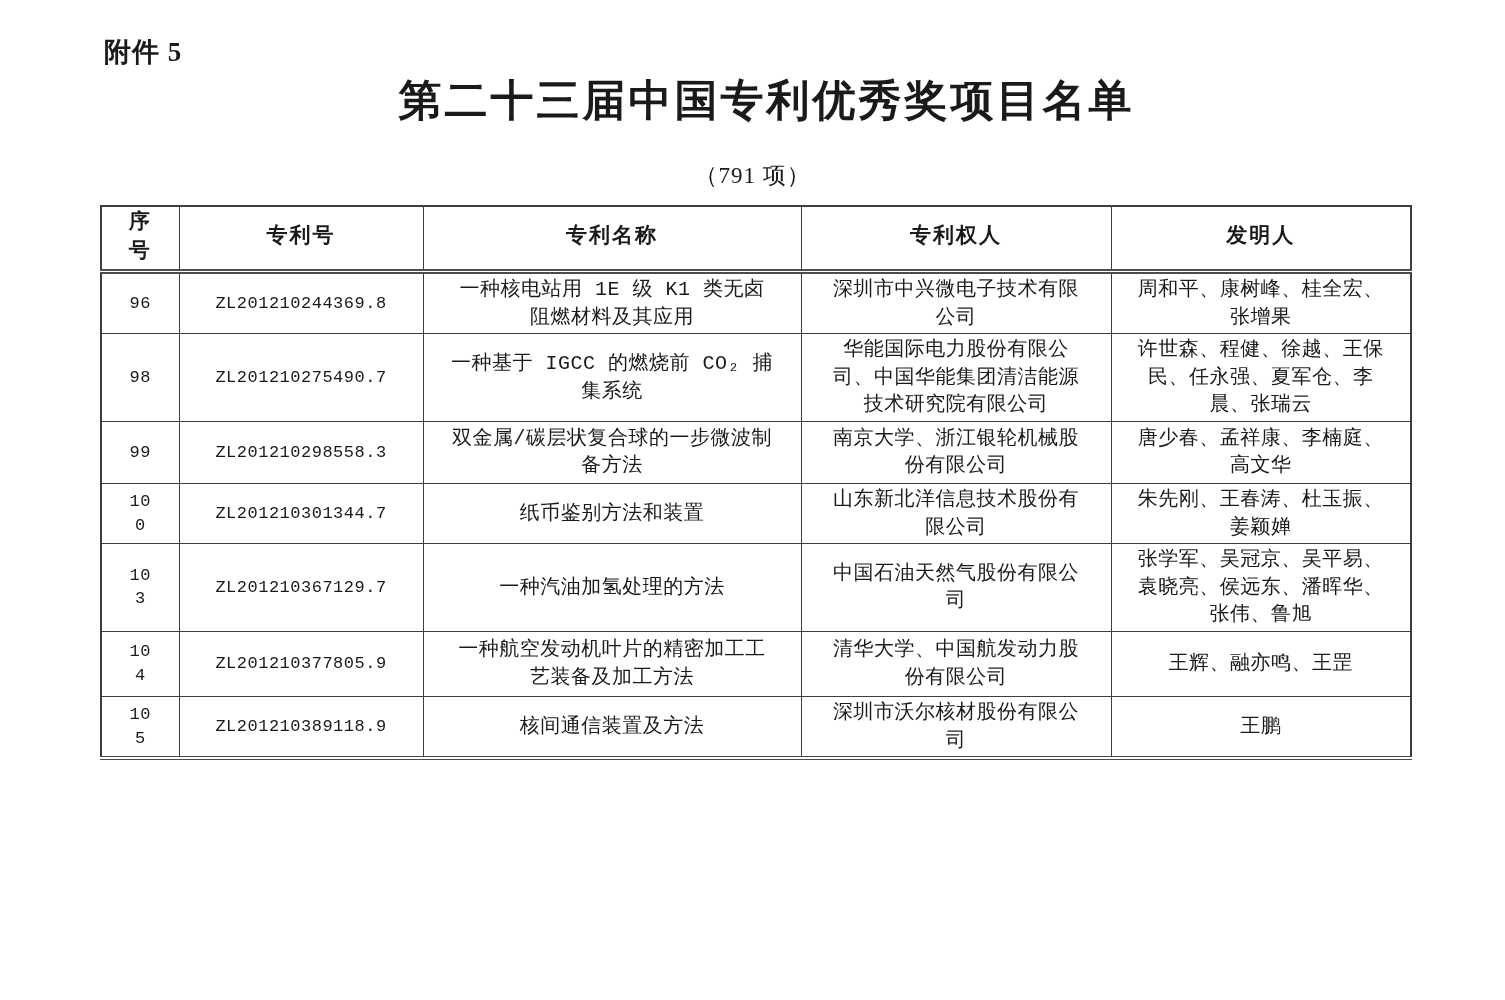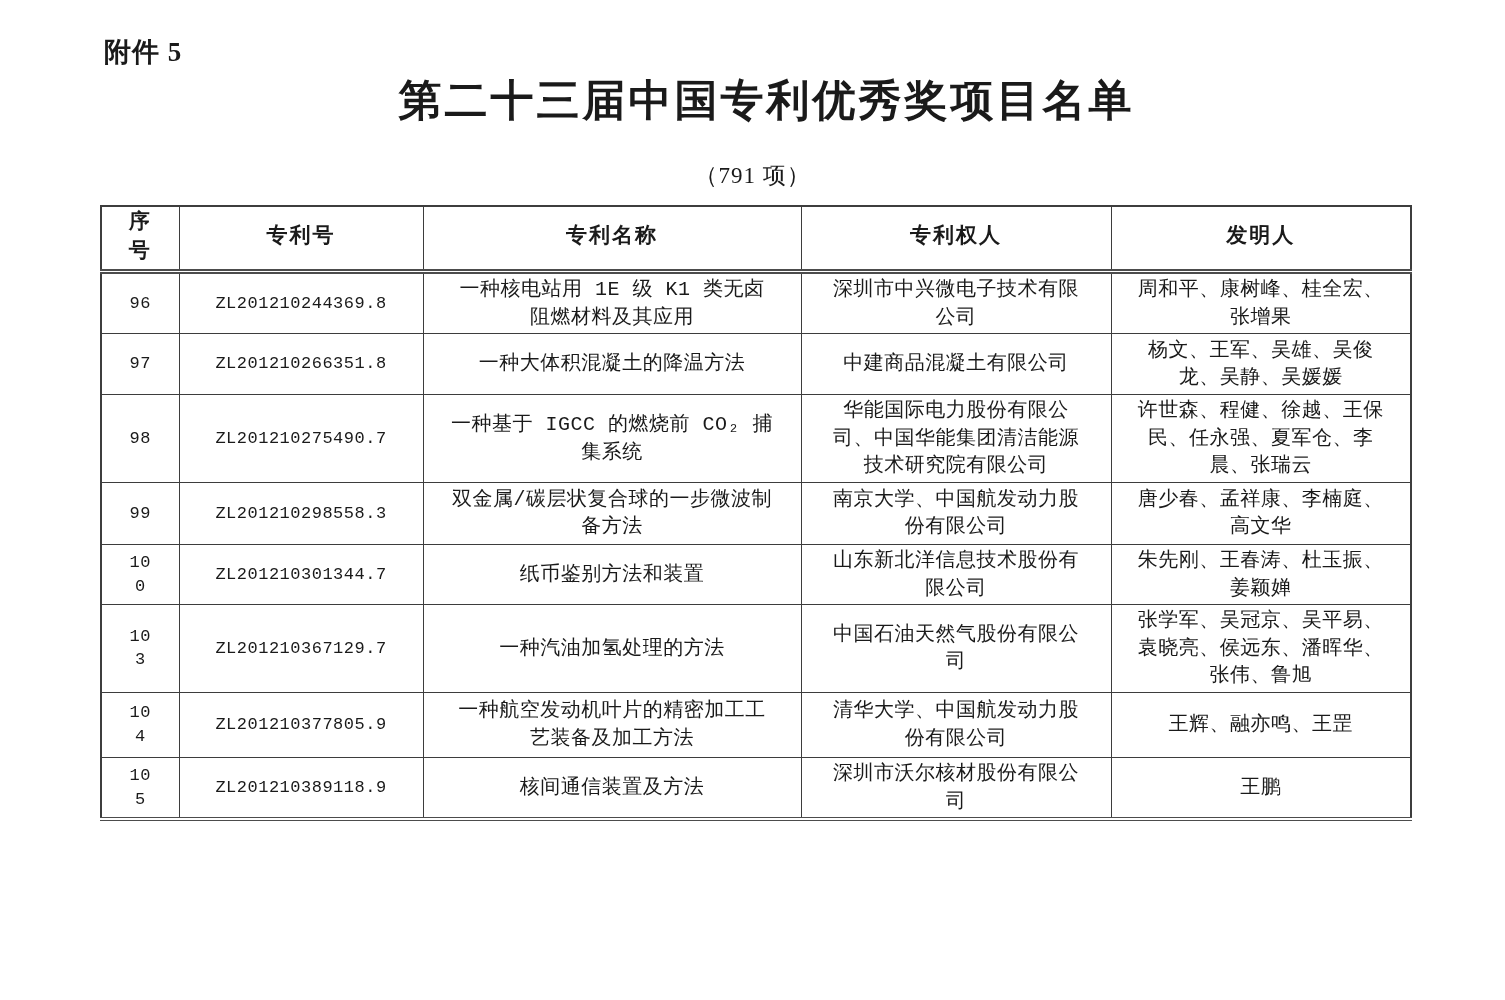--- a/index.html
+++ b/index.html
@@ -79,41 +79,34 @@
       </tr>
 
       <tr class="h-96">
         <td class="num">96</td>
         <td class="num">ZL201210244369.8</td>
         <td>一种核电站用 1E 级 K1 类无卤阻燃材料及其应用</td>
         <td class="patentee">深圳市中兴微电子技术有限公司</td>
         <td class="inventors">周和平、康树峰、桂全宏、张增果</td>
       </tr>
 
-      <tr class="h-97">
-        <td class="num">97</td>
-        <td class="num">ZL201210266351.8</td>
-        <td>一种大体积混凝土的降温方法</td>
-        <td class="patentee">中建商品混凝土有限公司</td>
-        <td class="inventors">杨文、王军、吴雄、吴俊龙、吴静、吴媛媛</td>
-      </tr>
 
       <tr class="h-98">
         <td class="num">98</td>
         <td class="num">ZL201210275490.7</td>
         <td>一种基于 IGCC 的燃烧前 CO₂ 捕集系统</td>
         <td class="patentee">华能国际电力股份有限公司、中国华能集团清洁能源技术研究院有限公司</td>
         <td class="inventors">许世森、程健、徐越、王保民、任永强、夏军仓、李晨、张瑞云</td>
       </tr>
 
       <tr class="h-99">
         <td class="num">99</td>
         <td class="num">ZL201210298558.3</td>
         <td>双金属/碳层状复合球的一步微波制备方法</td>
-        <td class="patentee">南京大学、中国航发动力股份有限公司</td>
+        <td class="patentee">南京大学、浙江银轮机械股份有限公司</td>
         <td class="inventors">唐少春、孟祥康、李楠庭、高文华</td>
       </tr>
 
       <tr class="h-100">
         <td class="num">100</td>
         <td class="num">ZL201210301344.7</td>
         <td>纸币鉴别方法和装置</td>
         <td class="patentee">山东新北洋信息技术股份有限公司</td>
         <td class="inventors">朱先刚、王春涛、杜玉振、姜颖婵</td>
       </tr>

